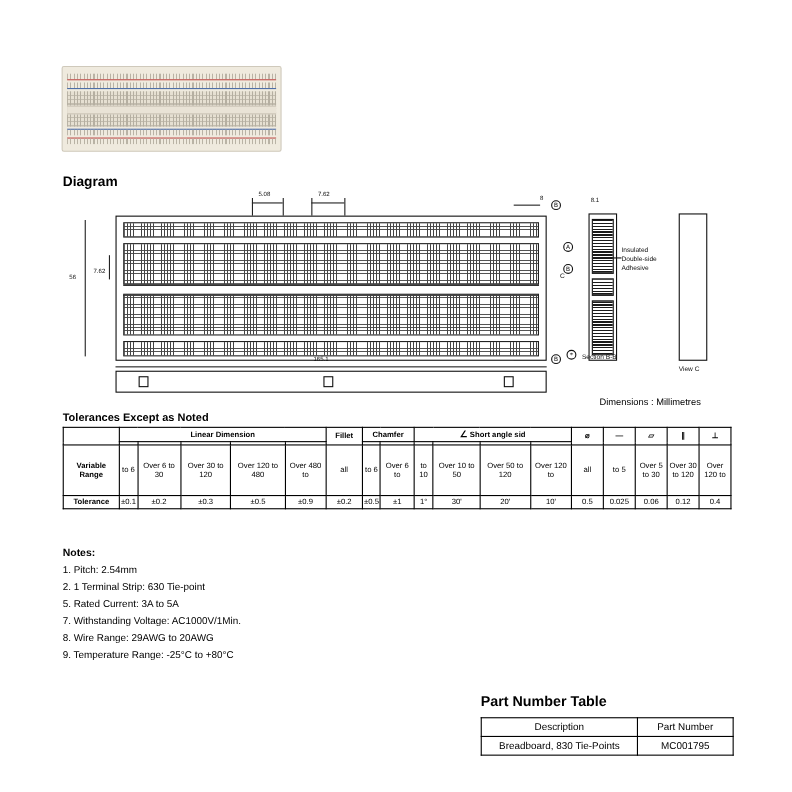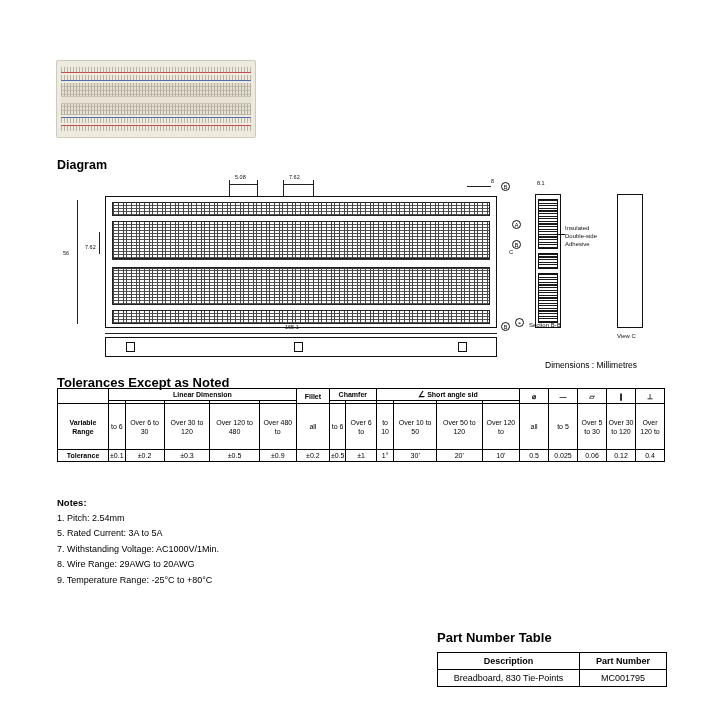--- a/index.html
+++ b/index.html
@@ -92,21 +92,21 @@
     position: absolute;
     left: 57px;
     top: 158px;
     font-size: 12.5px;
     font-weight: bold;
   }
   .h-tol {
     position: absolute;
     left: 57px;
     top: 375px;
-    font-size: 13px;
+    font-size: 10px;
     font-weight: bold;
     text-align: center;
   }
   .h-notes {
     position: absolute;
     left: 57px;
     top: 497px;
     font-size: 9.5px;
     font-weight: bold;
   }
@@ -294,21 +294,21 @@
     top: 652px;
     border-collapse: collapse;
     font-size: 9px;
     width: 230px;
   }
   table.part th, table.part td {
     border: 0.8px solid #000;
     padding: 3px 4px;
     text-align: center;
   }
-  table.part th { font-weight: bold; }
+  table.part th { font-weight: normal; }
 </style>
 </head>
 <body>
 
 <div class="photo-wrap">
   <div class="bb-photo">
     <div class="rail r1"></div>
     <div class="redline top"></div>
     <div class="rail r2"></div>
     <div class="blueline top"></div>
@@ -461,20 +461,21 @@
     <td>0.025</td>
     <td>0.06</td>
     <td>0.12</td>
     <td>0.4</td>
   </tr>
 </tbody>
   </table>
 
 <div class="notes">
   <div>1. Pitch: 2.54mm</div>
+  <div>2. 1 Terminal Strip: 630 Tie-point</div>
   <div>5. Rated Current: 3A to 5A</div>
   <div>7. Withstanding Voltage: AC1000V/1Min.</div>
   <div>8. Wire Range: 29AWG to 20AWG</div>
   <div>9. Temperature Range: -25°C to +80°C</div>
 </div>
 
 <table class="part">
   <tbody>
       <tr>
     <th style="width:62%;">Description</th>

